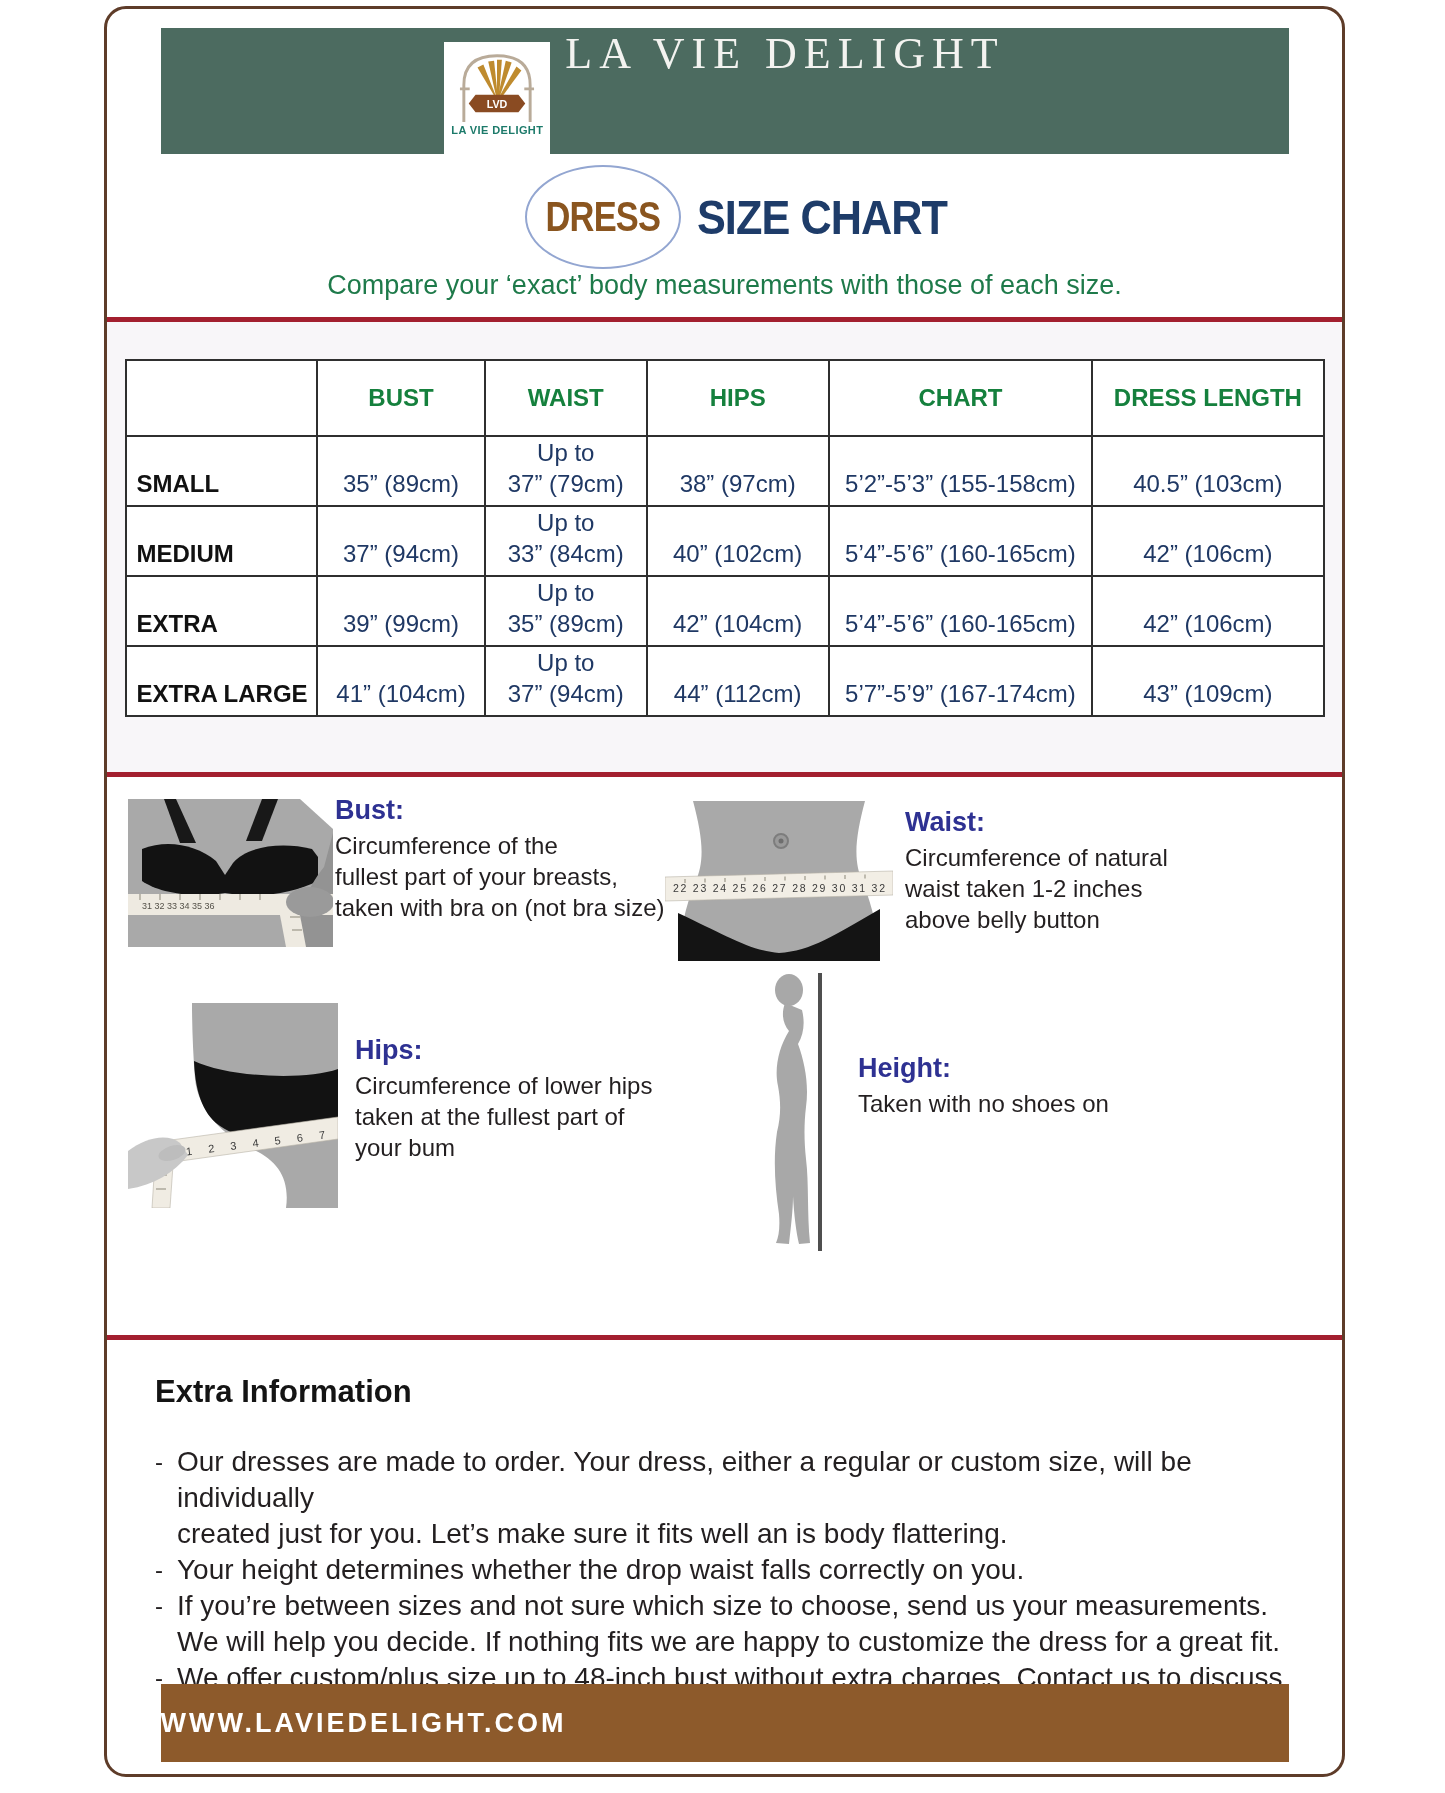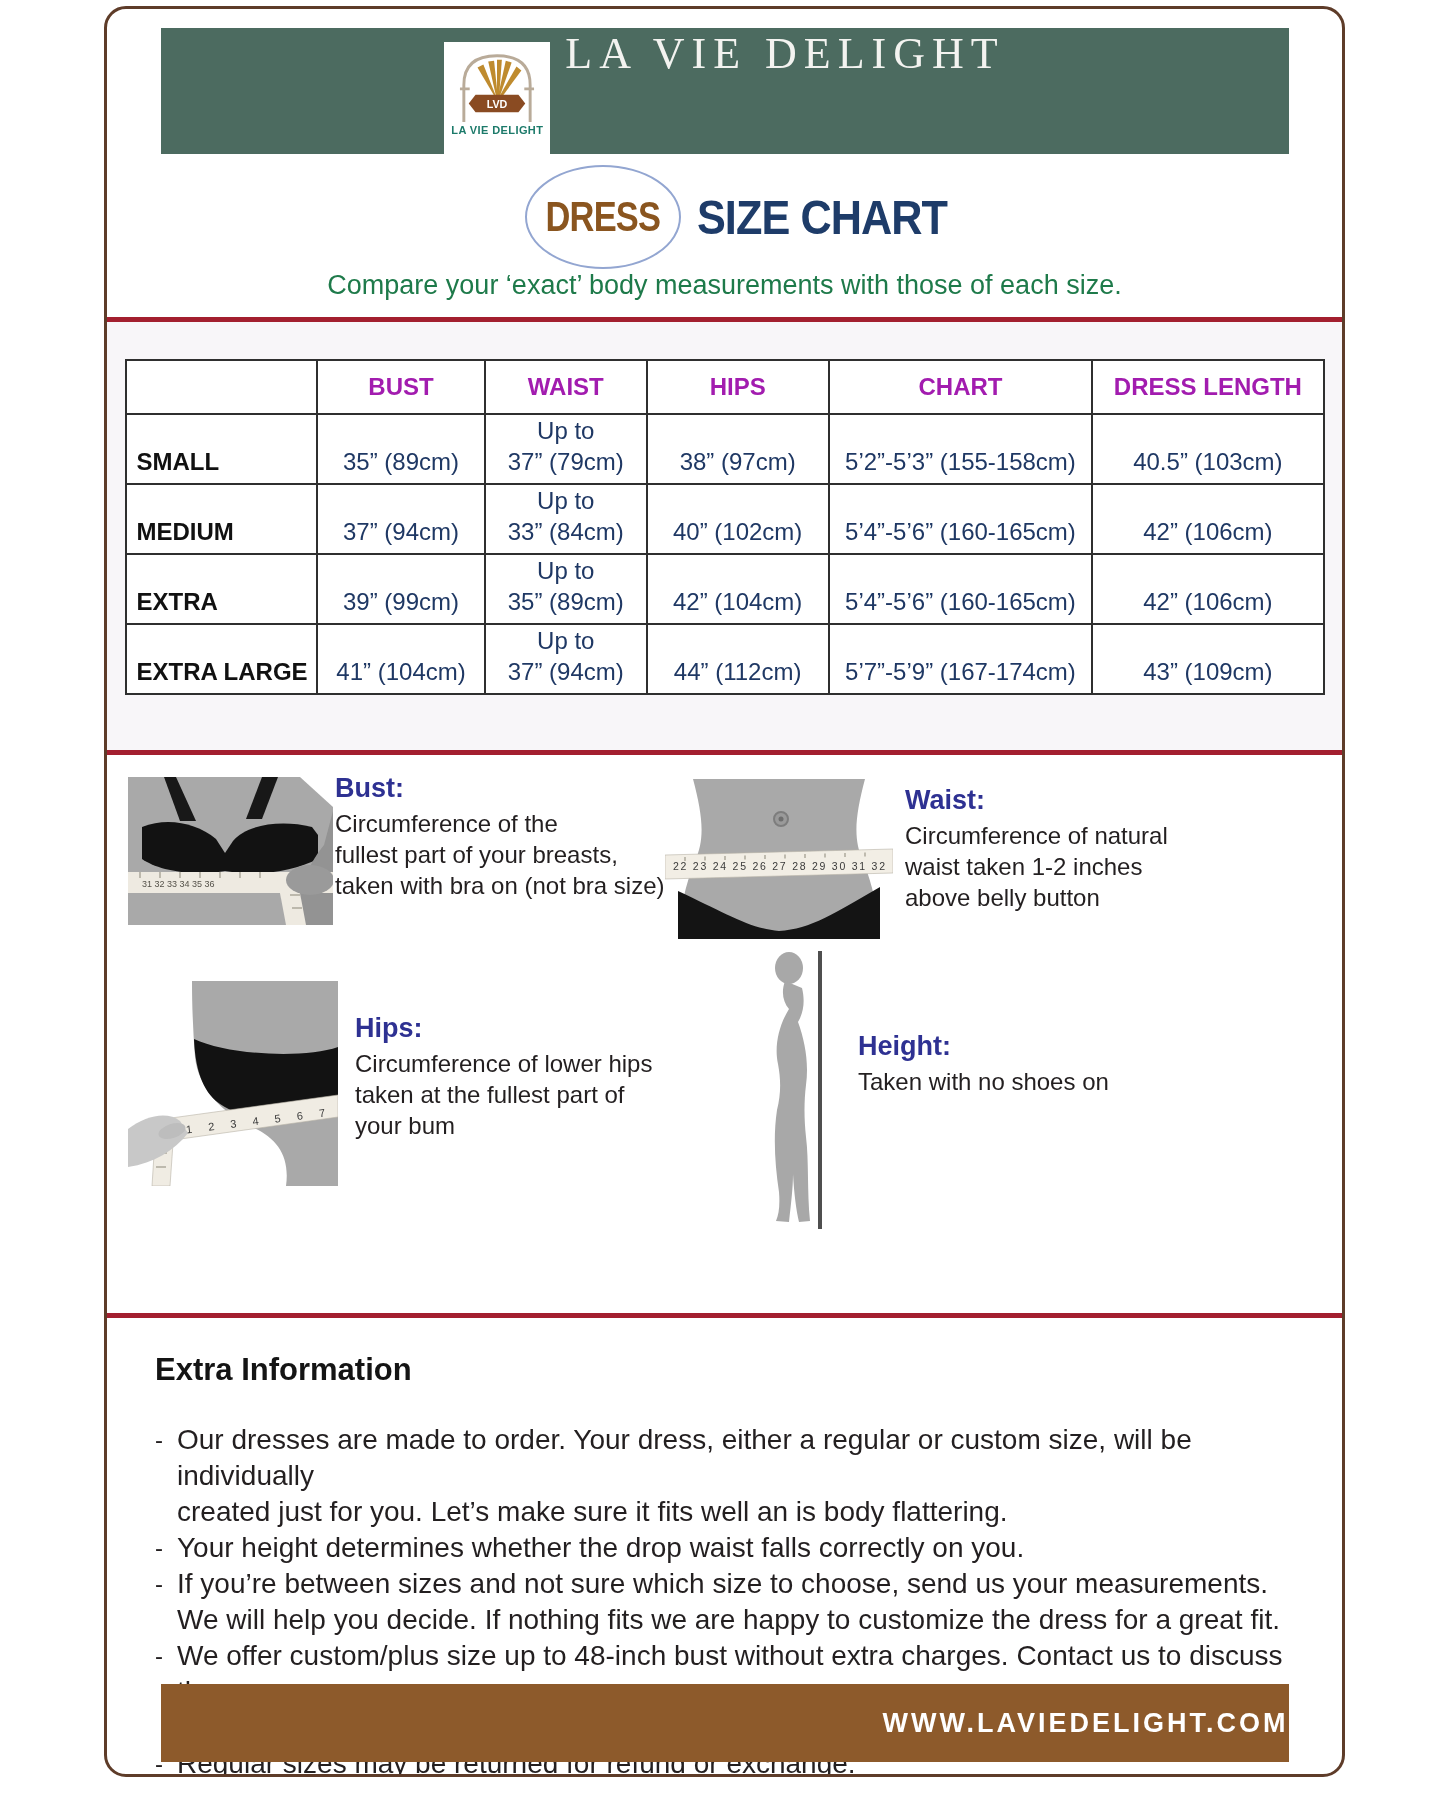--- a/index.html
+++ b/index.html
@@ -56,22 +56,22 @@
     table-layout:fixed;
   }
   .size-table col.c-size   { width:16%;   }
   .size-table col.c-bust   { width:14%;   }
   .size-table col.c-waist  { width:13.5%; }
   .size-table col.c-hips   { width:15.2%; }
   .size-table col.c-height { width:22%;   }
   .size-table col.c-dress  { width:19.3%; }
   .size-table th, .size-table td { border:2px solid #2f2f2f; }
   .size-table th {
-    height:40px; font-size:24px; font-weight:bold; color:#a21caf; text-align:center;
-    padding:6px 4px;
+    height:40px; font-size:24px; font-weight:bold; color:#15803d; text-align:center;
+    padding:17px 4px;
   }
   .size-table td { height:60px; vertical-align:bottom; padding-bottom:7px; }
   .size-table td.size-label {
     font-size:24px; font-weight:bold; color:#111111; padding-left:10px; text-align:left;
   }
   .size-table td.val { text-align:center; font-size:24px; color:#1f3864; }
   .up-note { margin-bottom:3px; }
   
   .measure-area { position:relative; height:558px; background:#ffffff; }
   .m-img { position:absolute; }
@@ -83,21 +83,21 @@
   .extra h2 { margin:0; font-size:31px; font-weight:bold; color:#141414; }
   .extra-items { margin-top:34px; }
   .extra-item { display:flex; align-items:flex-start; }
   .extra-item .dash { width:22px; flex:0 0 auto; font-size:24px; line-height:36px; color:#231f20; }
   .extra-item .lines { flex:1; }
   .extra-item .lines div { font-size:28px; line-height:36px; color:#231f20; }
   
   .site-banner {
     position:absolute; bottom:12px; left:50%; transform:translateX(-50%);
     width:1128px; height:78px; background:#8d5a2b;
-    display:flex; align-items:center; justify-content:flex-end;
+    display:flex; align-items:center; justify-content:flex-start;
   }
   .site-banner span {
     color:#ffffff; font-size:27px; font-weight:bold; letter-spacing:3px;
   }
 </style>
 </head>
 <body>
 
 <div class="card">
 

